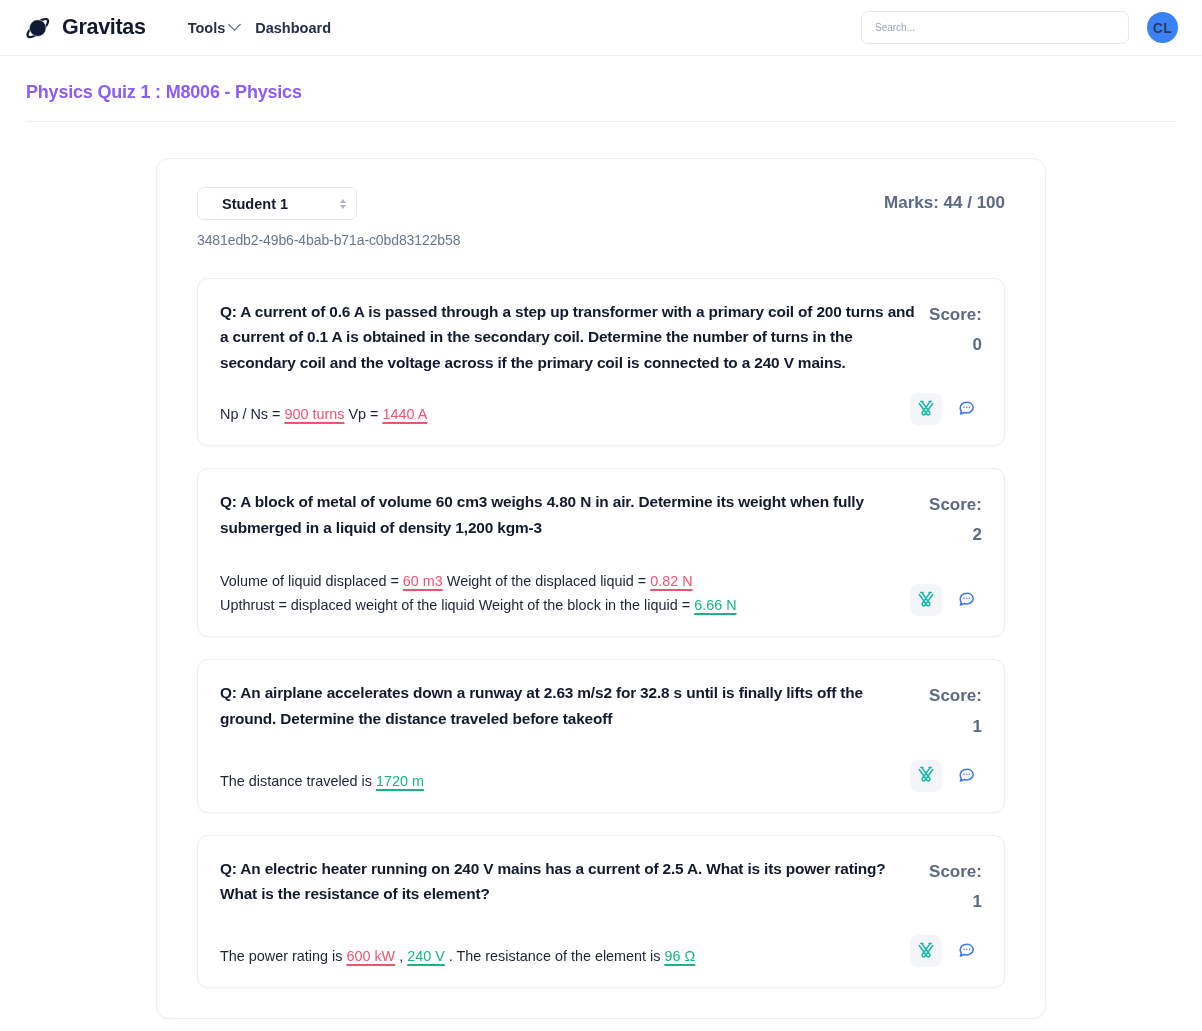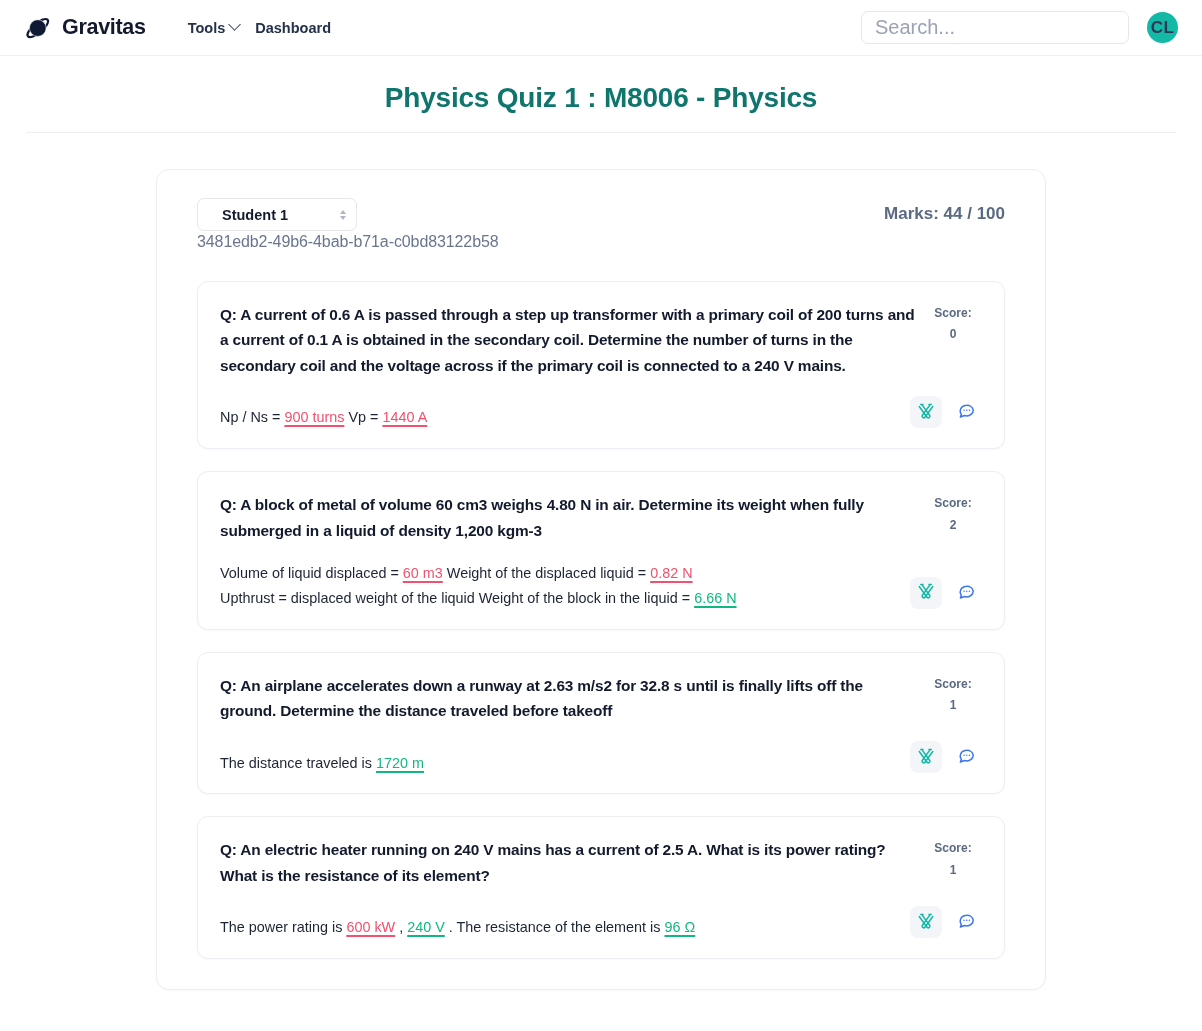--- a/index.html
+++ b/index.html
@@ -57,51 +57,50 @@
     display: flex;
     align-items: center;
     gap: 18px;
   }
   .search-box {
     width: 268px;
     height: 33px;
     border: 1px solid #e4e7ee;
     border-radius: 7px;
     padding: 0 13px;
-    font-size: 20px;
+    font-size: 10px;
     color: #475069;
     font-family: "Liberation Sans", sans-serif;
     background: #fff;
     outline: none;
   }
   .search-box::placeholder { color: #9aa2b5; }
   .avatar {
     width: 31px; height: 31px;
     border-radius: 50%;
-    background: #14b8a6;
+    background: #3b82f6;
     color: #2e3a55;
-    font-size: 17px;
+    font-size: 14px;
     font-weight: bold;
     display: flex;
     align-items: center;
     justify-content: center;
     letter-spacing: 0.3px;
     cursor: pointer;
   }
 
   
   .page-head {
     padding: 26px 26px 0 26px;
   }
   .page-title {
-    font-size: 28px;
-    font-weight: bold;
-    color: #0f766e;
+    font-size: 18px;
+    font-weight: bold;
+    color: #8b5cf6;
     letter-spacing: -0.2px;
-    text-align: center;
   }
   .title-rule {
     margin-top: 18px;
     height: 1px;
     background: #eceef3;
   }
 
   
   .panel-wrap {
     display: flex;
@@ -152,22 +151,22 @@
   .select-arrows span {
     display: block;
     width: 0; height: 0;
     border-left: 3.5px solid transparent;
     border-right: 3.5px solid transparent;
   }
   .select-arrows .up   { border-bottom: 4px solid #707a90; }
   .select-arrows .down { border-top: 4px solid #707a90; }
 
   .student-id {
-    margin-top: 2px;
-    font-size: 16px;
+    margin-top: 12px;
+    font-size: 14px;
     color: #6a7governed;
     color: #6a7590;
     letter-spacing: -0.1px;
   }
   .marks {
     font-size: 17px;
     font-weight: bold;
     color: #5b6983;
     padding-top: 6px;
     white-space: nowrap;
@@ -191,22 +190,22 @@
     flex: 1;
     font-size: 15.4px;
     font-weight: bold;
     line-height: 1.65;
     color: #131a2e;
     letter-spacing: -0.15px;
   }
   .score-box {
     width: 58px;
     flex: 0 0 58px;
-    text-align: center;
-    font-size: 12px;
+    text-align: right;
+    font-size: 17px;
     font-weight: bold;
     color: #5b6983;
     line-height: 1.78;
     padding-top: 1px;
   }
   .score-val { display: block; }
 
   .a-row {
     display: flex;
     align-items: flex-end;

